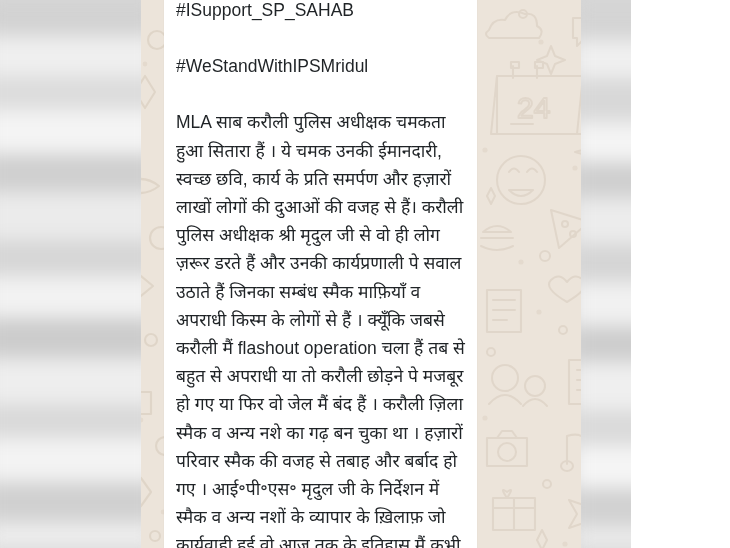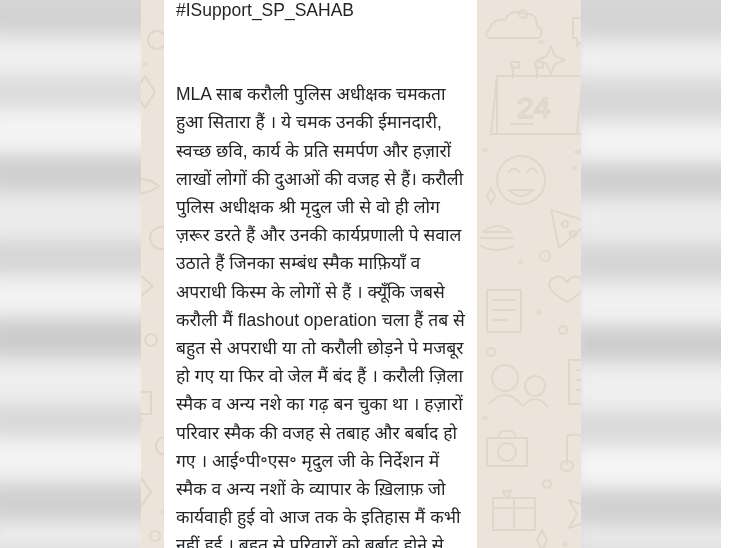--- a/index.html
+++ b/index.html
@@ -9,21 +9,21 @@
   }
   body {
     width: 730px;
     height: 548px;
     overflow: hidden;
     font-family: "Liberation Sans", sans-serif;
   }
 
   #screen {
     position: relative;
-    width: 721px;
+    width: 631px;
     height: 548px;
     overflow: hidden;
     background: #d8d8d8;
   }
 
   
   .blur-panel {
     position: absolute;
     top: 0;
     height: 548px;
@@ -264,20 +264,21 @@
       </g>
     </svg>
   </div>
 
   <div id="bubble">
 
     <div class="hashtag-line">#ISupport_SP_SAHAB</div>
 
     <div class="gap-line"></div>
 
+    <div class="hashtag-line">#WeStandWithIPSMridul</div>
 
     <div class="gap-line"></div>
 
     <div class="msg-text"><span>MLA साब करौली पुलिस अधीक्षक चमकता हुआ सितारा हैं । ये चमक उनकी ईमानदारी, स्वच्छ छवि, कार्य के प्रति समर्पण और हज़ारों लाखों लोगों की दुआओं की वजह से हैं। करौली पुलिस अधीक्षक श्री मृदुल जी से वो ही लोग ज़रूर डरते हैं और उनकी कार्यप्रणाली पे सवाल उठाते हैं जिनका सम्बंध स्मैक माफ़ियाँ व अपराधी किस्म के लोगों से हैं । क्यूँकि जबसे करौली मैं flashout operation चला हैं तब से बहुत से अपराधी या तो करौली छोड़ने पे मजबूर हो गए या फिर वो जेल मैं बंद हैं । करौली ज़िला स्मैक व अन्य नशे का गढ़ बन चुका था । हज़ारों परिवार स्मैक की वजह से तबाह और बर्बाद हो गए । आई॰पी॰एस॰ मृदुल जी के निर्देशन में स्मैक व अन्य नशों के व्यापार के ख़िलाफ़ जो कार्यवाही हुई वो आज तक के इतिहास मैं कभी नहीं हुई । बहुत से परिवारों को बर्बाद होने से बचाया</span> </div>
 
   </div>
 
 </div>
 
 </body></html>

